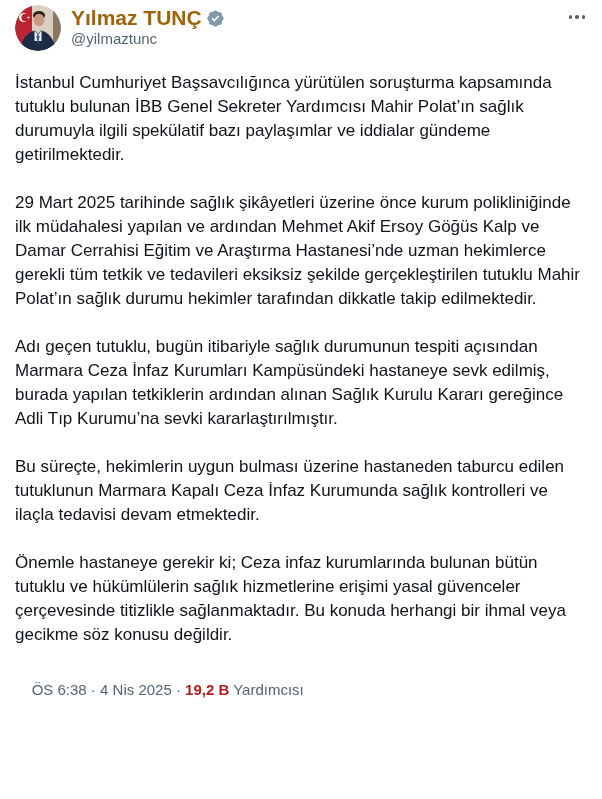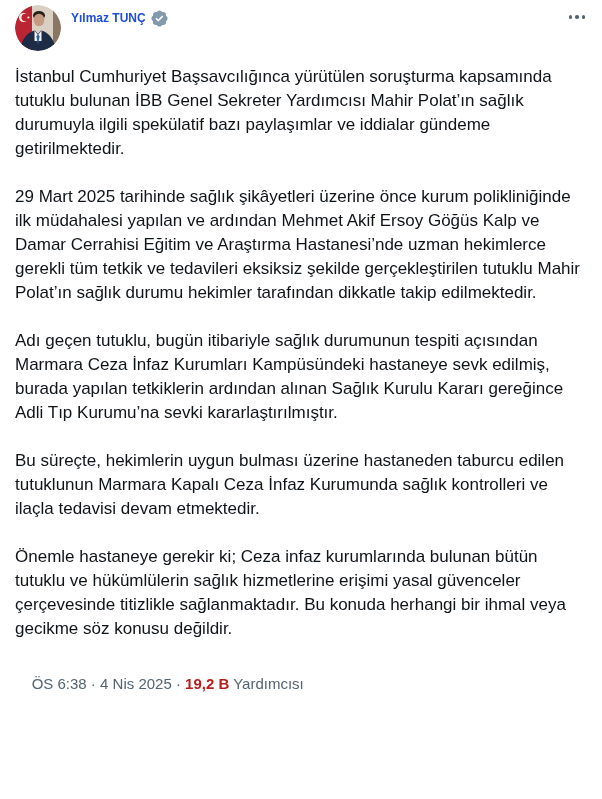--- a/index.html
+++ b/index.html
@@ -21,23 +21,23 @@
     border-radius: 50%;
     overflow: hidden;
     flex: none;
     cursor: pointer;
   }
   .avatar svg { display: block; width: 46px; height: 46px; }
   .id-block { margin-left: 10px; flex: 1 1 auto; padding-top: 3px; min-width: 0; }
   .name-row { display: flex; align-items: center; gap: 4px; }
   .display-name {
     font-weight: 700;
-    font-size: 12px;
+    font-size: 21px;
     line-height: 20px;
-    color: #1d4ed8;
+    color: #a16207;
     cursor: pointer;
     white-space: nowrap;
   }
   .verified-badge { width: 19px; height: 19px; display: inline-flex; cursor: pointer; }
   .verified-badge svg { width: 19px; height: 19px; }
   .user-handle {
     color: #536471;
     font-size: 15px;
     line-height: 20px;
     margin-top: 1px;
@@ -51,21 +51,21 @@
     cursor: pointer;
   }
   .more-button .dot {
     width: 3.5px; height: 3.5px;
     border-radius: 50%;
     background: #536471;
   }
 
   
   .tweet-body {
-    margin-top: 14px;
+    margin-top: 20px;
     font-size: 17px;
     line-height: 24px;
     color: #0f1419;
     width: 572px;
   }
   .tweet-body p { margin: 0 0 24px 0; }
   .tweet-body p:last-child { margin-bottom: 0; }
 
   
   .tweet-meta {
@@ -109,20 +109,21 @@
 
     <div class="id-block">
       <div class="name-row">
         <span class="display-name">Yılmaz TUNÇ</span>
         <span class="verified-badge">
           <svg viewBox="0 0 24 24">
             <path fill="#829aab" d="M22.25 12c0-1.43-.88-2.67-2.19-3.34.46-1.39.2-2.9-.81-3.91s-2.52-1.27-3.91-.81c-.66-1.31-1.91-2.19-3.34-2.19s-2.67.88-3.33 2.19c-1.4-.46-2.91-.2-3.92.81s-1.26 2.52-.8 3.91c-1.31.67-2.2 1.91-2.2 3.34s.89 2.67 2.2 3.34c-.46 1.39-.21 2.9.8 3.91s2.52 1.26 3.91.81c.67 1.31 1.91 2.19 3.34 2.19s2.68-.88 3.34-2.19c1.39.45 2.9.2 3.91-.81s1.27-2.52.81-3.91c1.31-.67 2.19-1.91 2.19-3.34zm-11.71 4.2L6.8 12.46l1.41-1.42 2.26 2.26 4.8-5.23 1.47 1.36-6.2 6.77z"></path>
           </svg>
         </span>
       </div>
+      <div class="user-handle">@yilmaztunc</div>
     </div>
 
     <div class="more-button" aria-label="more-options">
       <span class="dot"></span>
       <span class="dot"></span>
       <span class="dot"></span>
     </div>
 
   </div>
 

